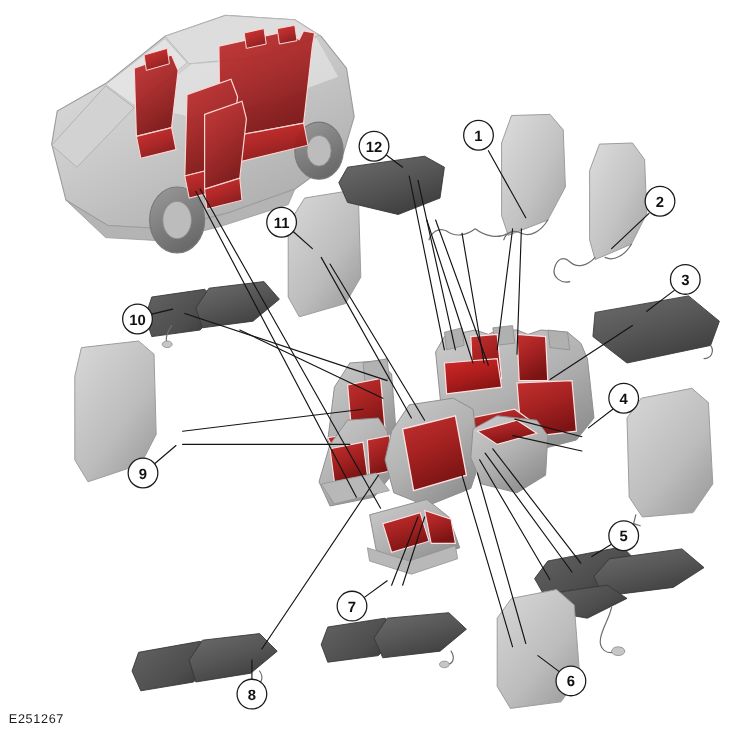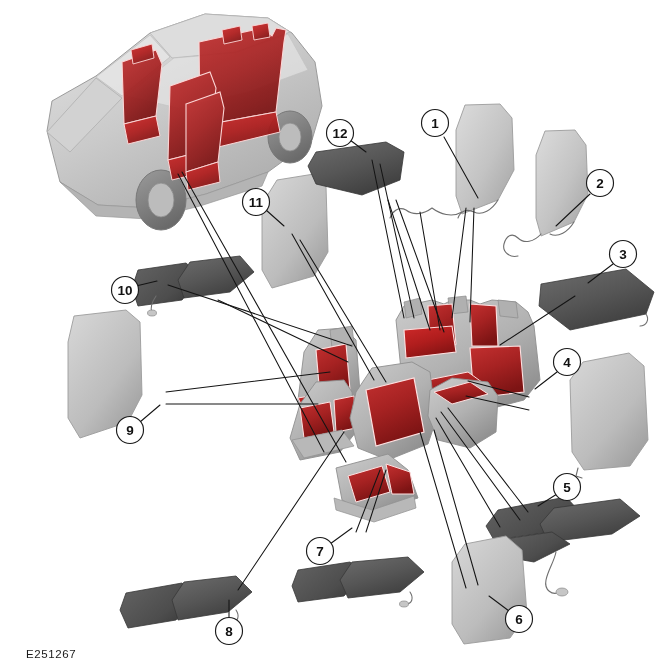--- a/index.html
+++ b/index.html
@@ -52,21 +52,20 @@
   }
   #figure-ref {
     position: absolute;
     left: 8px;
     top: 648px;
     font-family: "Liberation Sans", sans-serif;
     font-size: 11.5px;
     letter-spacing: 0.6px;
     color: #1b1b1b;
     white-space: nowrap;
-    margin-left: 18px;
   }
 </style>
 </head>
 <body>
 
 <div id="page">
 
   <svg id="diagram-svg" viewBox="0 0 672 672">
     <defs>
       <linearGradient id="gLight" x1="0" y1="0" x2="1" y2="1">

